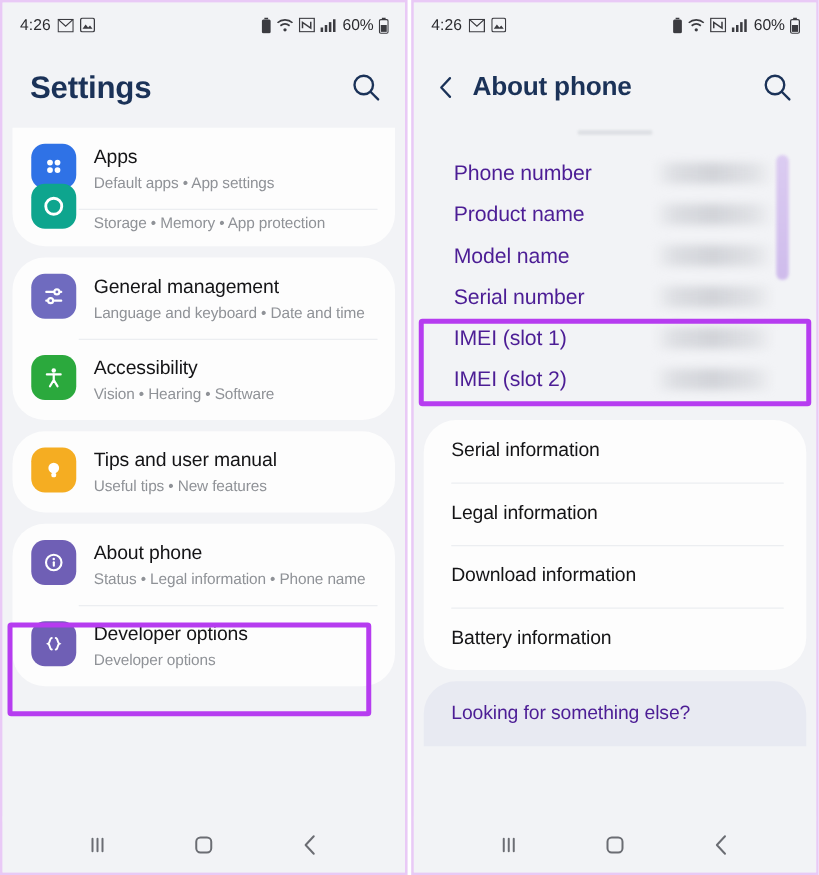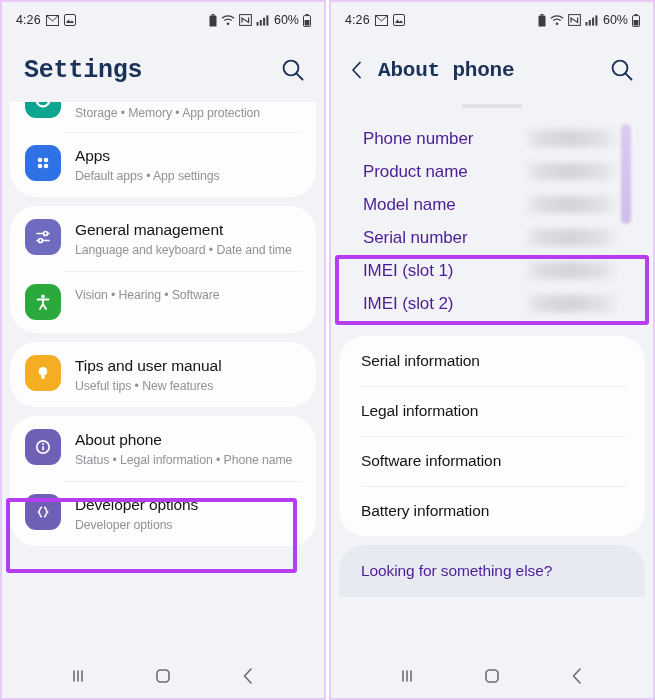--- a/index.html
+++ b/index.html
@@ -51,21 +51,20 @@
     align-items: center;
     padding: 0 18px 0 22px;
   }
   .titlebar.sub { padding-left: 14px; }
   .title-text {
     font-size: 25px;
     color: #1b3258;
     font-weight: 700;
     letter-spacing: -.2px;
     flex: 1;
-    font-family: Liberation Mono, monospace;
   }
   .title-text.small { font-size: 21px; margin-left: 9px; }
   .back-chevron { width: 24px; height: 24px; flex: 0 0 auto; }
   .search-btn { width: 26px; height: 26px; flex: 0 0 auto; }
 
   
   .body {
     position: relative;
     height: calc(700px - 36px - 64px - 45px);
     background: #f2f3f6;
@@ -277,42 +276,42 @@
       <span class="title-text">Settings</span>
       <svg class="search-btn" viewBox="0 0 26 26">
         <circle cx="11" cy="11" r="7.4" fill="none" stroke="#1b3258" stroke-width="1.9"></circle>
         <line x1="16.4" y1="16.4" x2="22.5" y2="22.5" stroke="#1b3258" stroke-width="1.9" stroke-linecap="round"></line>
       </svg>
     </div>
 
     <div class="body">
 
       <div class="card top-clip">
-        <div class="srow clipped">
-          <div class="sicon clip" style="background:#0ea58e">
-            <svg width="22" height="22" viewBox="0 0 22 22">
-                <circle cx="11" cy="11" r="6.4" fill="none" stroke="#fff" stroke-width="2.3"></circle>
-              </svg>
-          </div>
-          <div class="stext">
-            <div class="s-sub">Storage  •  Memory  •  App protection</div>
-          </div>
-        </div>
         <div class="srow">
           <div class="sicon" style="background:#2f72e6">
             <svg width="20" height="20" viewBox="0 0 20 20">
               <circle cx="7" cy="7" r="2.3" fill="#fff"></circle>
                 <circle cx="13" cy="7" r="2.3" fill="#fff"></circle>
               <circle cx="7" cy="13" r="2.3" fill="#fff"></circle>
                 <circle cx="13" cy="13" r="2.3" fill="#fff"></circle>
             </svg>
           </div>
           <div class="stext">
             <div class="s-title">Apps</div>
             <div class="s-sub">Default apps  •  App settings</div>
+          </div>
+        </div>
+        <div class="srow clipped">
+          <div class="sicon clip" style="background:#0ea58e">
+            <svg width="22" height="22" viewBox="0 0 22 22">
+                <circle cx="11" cy="11" r="6.4" fill="none" stroke="#fff" stroke-width="2.3"></circle>
+              </svg>
+          </div>
+          <div class="stext">
+            <div class="s-sub">Storage  •  Memory  •  App protection</div>
           </div>
         </div>
       </div>
 
       <div class="card">
         <div class="srow">
           <div class="sicon" style="background:#6f6bbf">
             <svg width="20" height="20" viewBox="0 0 20 20" stroke="#fff" stroke-width="1.7" stroke-linecap="round">
               <line x1="4" y1="6.5" x2="16" y2="6.5"></line>
                 <circle cx="12.5" cy="6.5" r="2" fill="#6f6bbf"></circle>
@@ -327,20 +326,21 @@
         </div>
         <div class="srow">
           <div class="sicon" style="background:#2ba93d">
             <svg width="20" height="20" viewBox="0 0 20 20">
               <circle cx="10" cy="4.4" r="1.8" fill="#fff"></circle>
               <path d="M4.5 7.5 L15.5 7.5" stroke="#fff" stroke-width="1.8" stroke-linecap="round"></path>
               <path d="M10 7.5 L10 12 M10 12 L7 17 M10 12 L13 17" stroke="#fff" stroke-width="1.8" stroke-linecap="round" fill="none"></path>
             </svg>
           </div>
           <div class="stext">
+            <div class="s-title">Accessibility</div>
             <div class="s-sub">Vision  •  Hearing  •  Software</div>
           </div>
         </div>
       </div>
 
       <div class="card">
         <div class="srow">
           <div class="sicon" style="background:#f5ad22">
             <svg width="20" height="20" viewBox="0 0 20 20">
               <circle cx="10" cy="8.4" r="4.3" fill="#fff"></circle>
@@ -486,21 +486,21 @@
         </div>
         <div class="inforow">
           <span class="info-label">IMEI (slot 2)</span>
           <span class="blurval"></span>
         </div>
       </div>
 
       <div class="listcard">
         <div class="lrow">Serial information</div>
         <div class="lrow">Legal information</div>
-        <div class="lrow">Software information</div>
+        <div class="lrow">Download information</div>
         <div class="lrow">Battery information</div>
       </div>
 
       <div class="lookingcard">Looking for something else?</div>
 
     </div>
 
     <div class="hl" id="hl-imei"></div>
 
     <div class="navbar">

